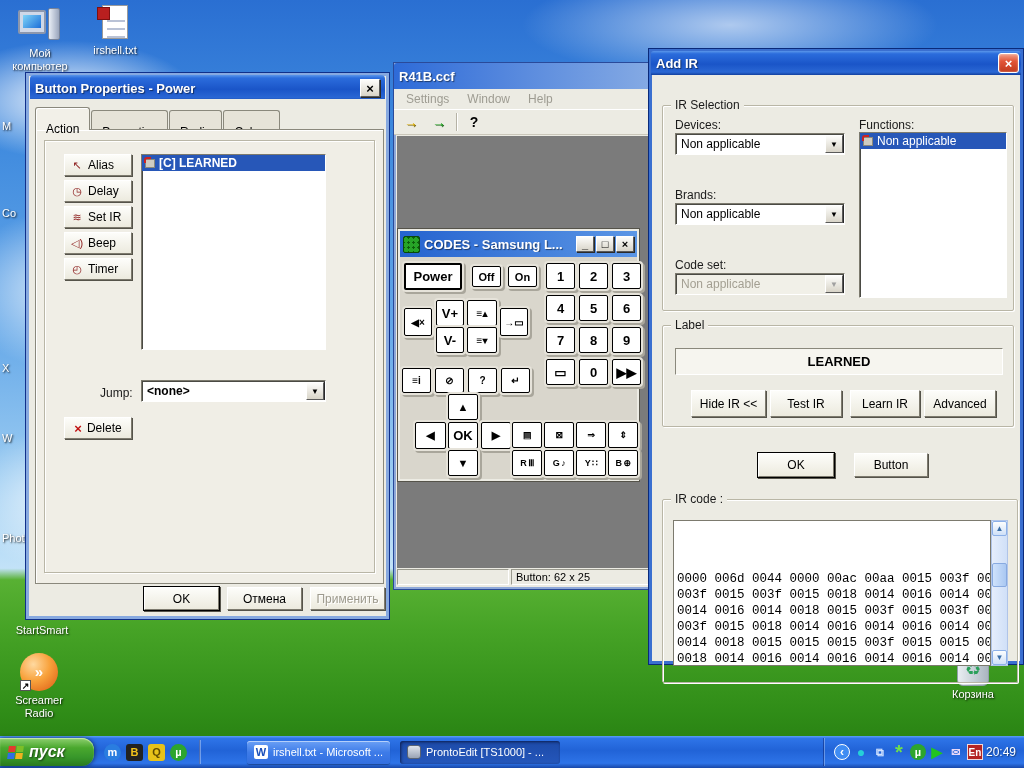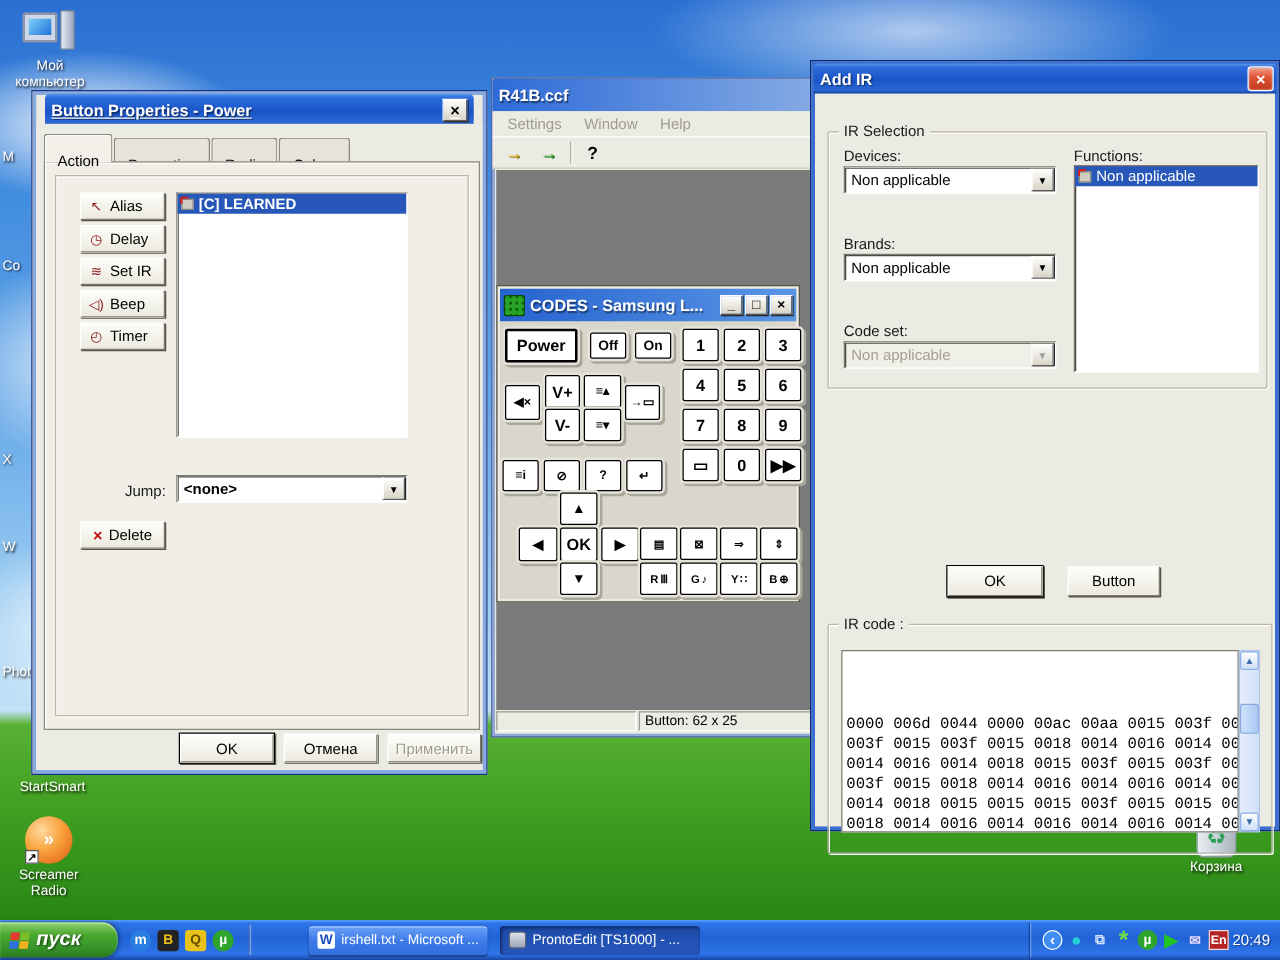--- a/index.html
+++ b/index.html
@@ -174,20 +174,27 @@
   <div class="cloud" style="left:-30px;top:430px;width:160px;height:140px;opacity:.7;"></div>
 
   <div class="dicon" style="left:5px;top:8px;">
     <div class="ico-computer">
         <span class="mon"></span>
         <span class="scr"></span>
         <span class="twr"></span>
       </div>
     <div class="lbl">Мой компьютер</div>
   </div>
+  <div class="dicon" style="left:82px;top:5px;width:66px;">
+    <div class="ico-doc">
+        <span class="page"></span>
+        <span class="red"></span>
+      </div>
+    <div class="lbl">irshell.txt</div>
+  </div>
   <div class="dicon" style="left:2px;top:624px;width:80px;">
     <div class="lbl">StartSmart</div>
   </div>
   <div class="dicon" style="left:0px;top:653px;width:78px;">
     <div class="ico-orb">»<span class="shortcut">↗</span></div>
     <div class="lbl"><span>Screamer</span><br><span>Radio</span></div>
   </div>
   <div class="dicon" style="left:938px;top:652px;z-index:6;">
     <div class="ico-bin">♻</div>
     <div class="lbl">Корзина</div>
@@ -283,21 +290,21 @@
 
       <span class="rbtn">R Ⅲ</span>
           <span class="rbtn">G ♪</span>
           <span class="rbtn">Y ∷</span>
           <span class="rbtn">B ⊕</span>
         </div>
     </div>
   </div>
 
   <div id="bprops">
-    <div class="titlebar" style="margin:2px 10px 0;text-decoration:underline;">
+    <div class="titlebar" style="margin:2px 4px 0;">
       <span class="ttl">Button Properties - Power</span>
       <span class="cbtn" style="width:20px;height:18px;font-size:13px;">×</span>
     </div>
     <div class="body">
       <div class="tabs">
         <span class="tab">Action</span>
         <span class="tab">Properties</span>
         <span class="tab">Radio</span>
         <span class="tab">Colors</span>
       </div>
@@ -379,20 +386,28 @@
         </div>
         <span class="flabel" style="left:196px;top:12px;">Functions:</span>
         <div id="func-list" class="sunken">
           <div class="selrow" style="font-weight:normal;">
             <span class="mini-ic"></span>
             <span>Non applicable</span>
           </div>
         </div>
       </div>
 
+      <div class="groupbox" style="left:10px;top:250px;width:352px;height:102px;">
+        <span class="grouplabel">Label</span>
+        <div id="learned-box">LEARNED</div>
+        <span class="btn3d ir-btn" style="left:28px;top:64px;width:75px;">Hide IR &lt;&lt;</span>
+        <span class="btn3d ir-btn" style="left:107px;top:64px;width:72px;">Test IR</span>
+        <span class="btn3d ir-btn" style="left:187px;top:64px;width:70px;">Learn IR</span>
+        <span class="btn3d ir-btn" style="left:261px;top:64px;width:72px;">Advanced</span>
+      </div>
 
       <span class="btn3d default" style="position:absolute;left:106px;top:378px;width:76px;height:24px;">OK</span>
       <span class="btn3d" style="position:absolute;left:202px;top:378px;width:74px;height:24px;">Button</span>
 
       <div class="groupbox" style="left:10px;top:424px;width:356px;height:184px;">
         <span class="grouplabel">IR code :</span>
         <div class="hex">
           
         <div>0000 006d 0044 0000 00ac 00aa 0015 003f 0015</div><div>003f 0015 003f 0015 0018 0014 0016 0014 0016</div><div>0014 0016 0014 0018 0015 003f 0015 003f 0015</div><div>003f 0015 0018 0014 0016 0014 0016 0014 0016</div><div>0014 0018 0015 0015 0015 003f 0015 0015 0015</div><div>0018 0014 0016 0014 0016 0014 0016 0014 0018</div></div>
         <div class="sbar">

